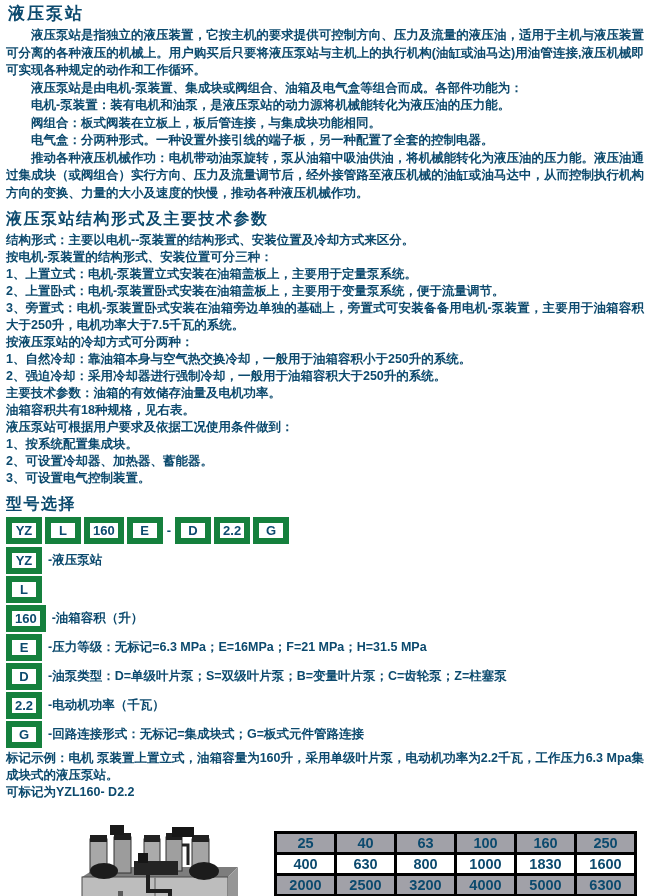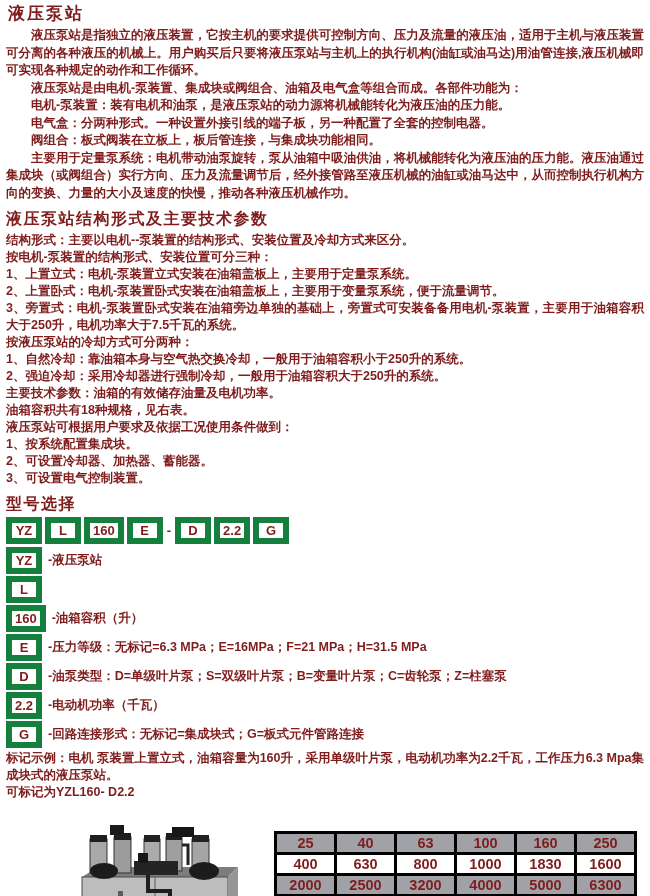--- a/index.html
+++ b/index.html
@@ -1,21 +1,21 @@
 <!DOCTYPE html>
 <html><head>
 <meta charset="utf-8">
 <style>
   html,body{margin:0;padding:0;background:#e8e8e8;}
   .page{
     position:relative;
     width:650px;height:896px;
     margin:0 auto;
     background:#ffffff;
-    color:#7f1d1d;
+    color:#0c4a6e;
     font-family:"Liberation Sans",sans-serif;
     font-weight:bold;
     overflow:hidden;
     box-sizing:border-box;
     padding:4px 6px 0 6px;
   }
   h1.title{
     font-size:17px;line-height:20px;margin:0 0 3px 2px;
     letter-spacing:2px;
   }
@@ -83,24 +83,24 @@
 <body>
 
 <div class="page">
 
   <h1 class="title">液压泵站</h1>
 
   <p class="para">液压泵站是指独立的液压装置，它按主机的要求提供可控制方向、压力及流量的液压油，适用于主机与液压装置可分离的各种液压的机械上。用户购买后只要将液压泵站与主机上的执行机构(油缸或油马达)用油管连接,液压机械即可实现各种规定的动作和工作循环。</p>
   <p class="para">液压泵站是由电机-泵装置、集成块或阀组合、油箱及电气盒等组合而成。各部件功能为：</p>
 
   <p class="para"><b>电机-泵装置：</b><span>装有电机和油泵，是液压泵站的动力源将机械能转化为液压油的压力能。</span></p>
+  <p class="para"><b>阀组合：</b><span>板式阀装在立板上，板后管连接，与集成块功能相同。</span></p>
   <p class="para"><b>电气盒：</b><span>分两种形式。一种设置外接引线的端子板，另一种配置了全套的控制电器。</span></p>
-  <p class="para"><b>阀组合：</b><span>板式阀装在立板上，板后管连接，与集成块功能相同。</span></p>
-
-  <p class="para"><b>主要用于定量泵系统：</b><span>电机带动油泵旋转，泵从油箱中吸油供油，将机械能转化为液压油的压力能。液压油通过集成块（或阀组合）实行方向、压力及流量调节后，经外接管路至液压机械的油缸或油马达中，从而控制执行机构方向的变换、力量的大小及速度的快慢，推动各种液压机械作功。</span></p>
+
+  <p class="para"><b>推动各种液压机械作功：</b><span>电机带动油泵旋转，泵从油箱中吸油供油，将机械能转化为液压油的压力能。液压油通过集成块（或阀组合）实行方向、压力及流量调节后，经外接管路至液压机械的油缸或油马达中，从而控制执行机构方向的变换、力量的大小及速度的快慢，推动各种液压机械作功。</span></p>
 
   <h2 class="sect">液压泵站结构形式及主要技术参数</h2>
 
   <p class="line">结构形式：主要以电机--泵装置的结构形式、安装位置及冷却方式来区分。</p>
   <p class="line">按电机-泵装置的结构形式、安装位置可分三种：</p>
   <p class="line">1、上置立式：电机-泵装置立式安装在油箱盖板上，主要用于定量泵系统。</p>
   <p class="line">2、上置卧式：电机-泵装置卧式安装在油箱盖板上，主要用于变量泵系统，便于流量调节。</p>
   <p class="line">3、旁置式：电机-泵装置卧式安装在油箱旁边单独的基础上，旁置式可安装备备用电机-泵装置，主要用于油箱容积大于250升，电机功率大于7.5千瓦的系统。</p>
   <p class="line">按液压泵站的冷却方式可分两种：</p>
   <p class="line">1、自然冷却：靠油箱本身与空气热交换冷却，一般用于油箱容积小于250升的系统。</p>

